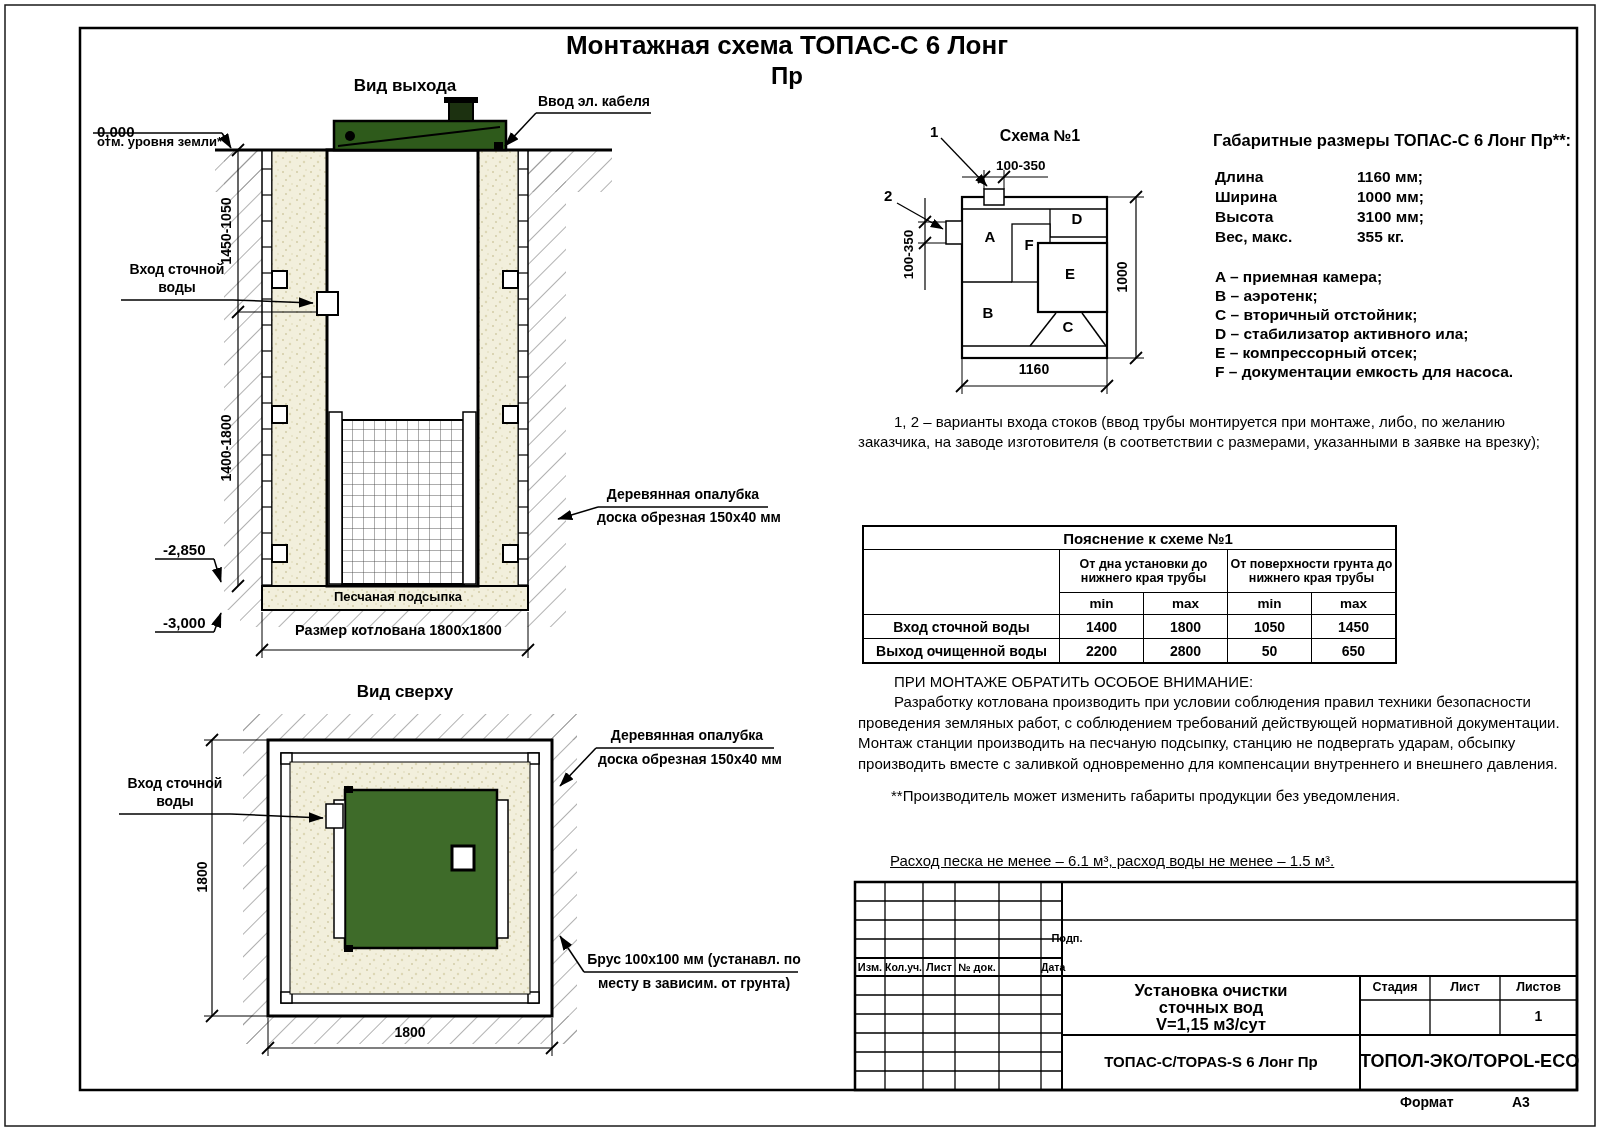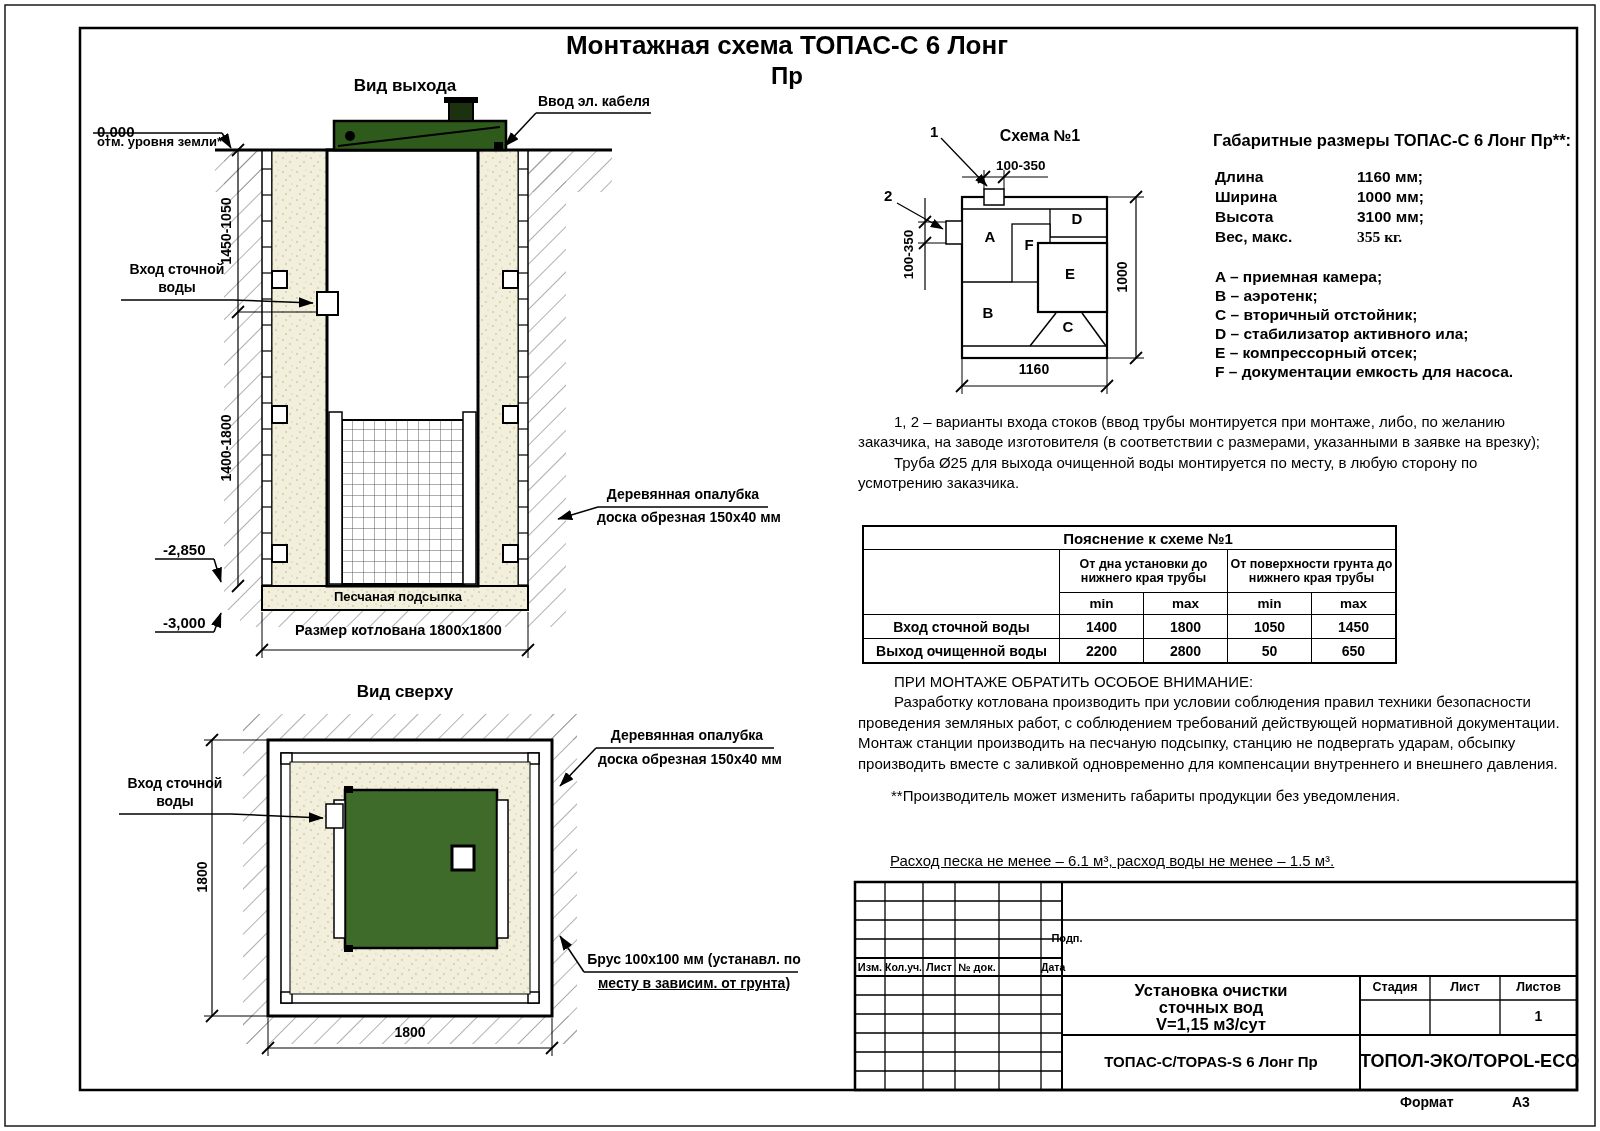--- a/index.html
+++ b/index.html
@@ -233,21 +233,21 @@
 <div class="t c" style="left:295px;top:622px;width:200px;font-size:14.5px;">Размер котлована 1800х1800</div>
 <div class="t c" style="left:597px;top:486px;width:172px;font-size:14px;">Деревянная опалубка</div>
 <div class="t c" style="left:597px;top:509px;width:172px;font-size:14px;">доска обрезная 150х40 мм</div>
 
 <div class="t c" style="left:325px;top:682px;width:160px;font-size:17px;">Вид сверху</div>
 <div class="t c" style="left:110px;top:775px;width:130px;font-size:14px;">Вход сточной</div>
 <div class="t c" style="left:110px;top:793px;width:130px;font-size:14px;">воды</div>
 <div class="t c" style="left:598px;top:727px;width:178px;font-size:14px;">Деревянная опалубка</div>
 <div class="t c" style="left:598px;top:751px;width:178px;font-size:14px;">доска обрезная 150х40 мм</div>
 <div class="t c" style="left:585px;top:951px;width:218px;font-size:14px;">Брус 100х100 мм (устанавл. по</div>
-<div class="t c" style="left:585px;top:975px;width:218px;font-size:14px;text-decoration:underline;">месту в зависим. от грунта)</div>
+<div class="t c" style="left:585px;top:975px;width:218px;font-size:14px;">месту в зависим. от грунта)</div>
 <div class="t c rot" style="left:152px;top:869px;width:100px;font-size:14px;">1800</div>
 <div class="t c" style="left:370px;top:1024px;width:80px;font-size:14px;">1800</div>
 
 <div class="t c" style="left:960px;top:127px;width:160px;font-size:16px;">Схема №1</div>
 <div class="t" style="left:930px;top:123px;font-size:15px;">1</div>
 <div class="t" style="left:884px;top:187px;font-size:15px;">2</div>
 <div class="t" style="left:996px;top:158px;font-size:13.5px;">100-350</div>
 <div class="t c rot" style="left:868px;top:247px;width:80px;font-size:13.5px;">100-350</div>
 <div class="t c" style="left:999px;top:361px;width:70px;font-size:14px;">1160</div>
 <div class="t c rot" style="left:1082px;top:269px;width:80px;font-size:14px;">1000</div>
@@ -259,31 +259,30 @@
 <div class="t c" style="left:1019px;top:236px;width:20px;font-size:15px;">F</div>
 
 <div class="t" style="left:1213px;top:131px;font-size:16.5px;">Габаритные размеры ТОПАС-С 6 Лонг Пр**:</div>
 <div class="t" style="left:1215px;top:168px;font-size:15.5px;">Длина</div>
 <div class="t" style="left:1357px;top:168px;font-size:15.5px;">1160 мм;</div>
 <div class="t" style="left:1215px;top:188px;font-size:15.5px;">Ширина</div>
 <div class="t" style="left:1357px;top:188px;font-size:15.5px;">1000 мм;</div>
 <div class="t" style="left:1215px;top:208px;font-size:15.5px;">Высота</div>
 <div class="t" style="left:1357px;top:208px;font-size:15.5px;">3100 мм;</div>
 <div class="t" style="left:1215px;top:228px;font-size:15.5px;">Вес, макс.</div>
-<div class="t" style="left:1357px;top:228px;font-size:15.5px;font-family:Liberation Serif, serif;">355 кг.</div>
+<div class="t" style="left:1357px;top:228px;font-size:15.5px;">355 кг.</div>
 <div class="t" style="left:1215px;top:268px;font-size:15.5px;">A – приемная камера;</div>
 <div class="t" style="left:1215px;top:287px;font-size:15.5px;">B – аэротенк;</div>
 <div class="t" style="left:1215px;top:306px;font-size:15.5px;">C – вторичный отстойник;</div>
 <div class="t" style="left:1215px;top:325px;font-size:15.5px;">D – стабилизатор активного ила;</div>
 <div class="t" style="left:1215px;top:344px;font-size:15.5px;">E – компрессорный отсек;</div>
 <div class="t" style="left:1215px;top:363px;font-size:15.5px;">F – документации емкость для насоса.</div>
 
 <div class="par" style="left:858px;top:412px;width:702px;">
   <p>1, 2 – варианты входа  стоков (ввод трубы монтируется при монтаже, либо, по желанию заказчика, на заводе изготовителя (в соответствии с размерами, указанными в заявке на врезку);</p>
-  <p>Труба Ø25 для выхода очищенной воды монтируется по месту, в любую сторону по усмотрению заказчика.</p>
 </div>
 
 <table id="pipe-table">
   <tbody>
         <tr>
           <td colspan="5" class="tt" style="width:490px;padding-left:39px;">Пояснение к схеме №1</td>
         </tr>
   <tr>
     <td rowspan="2" style="width:184px;"></td>
     <td colspan="2" class="gh" style="width:152px;">От дна установки до нижнего края трубы</td>

